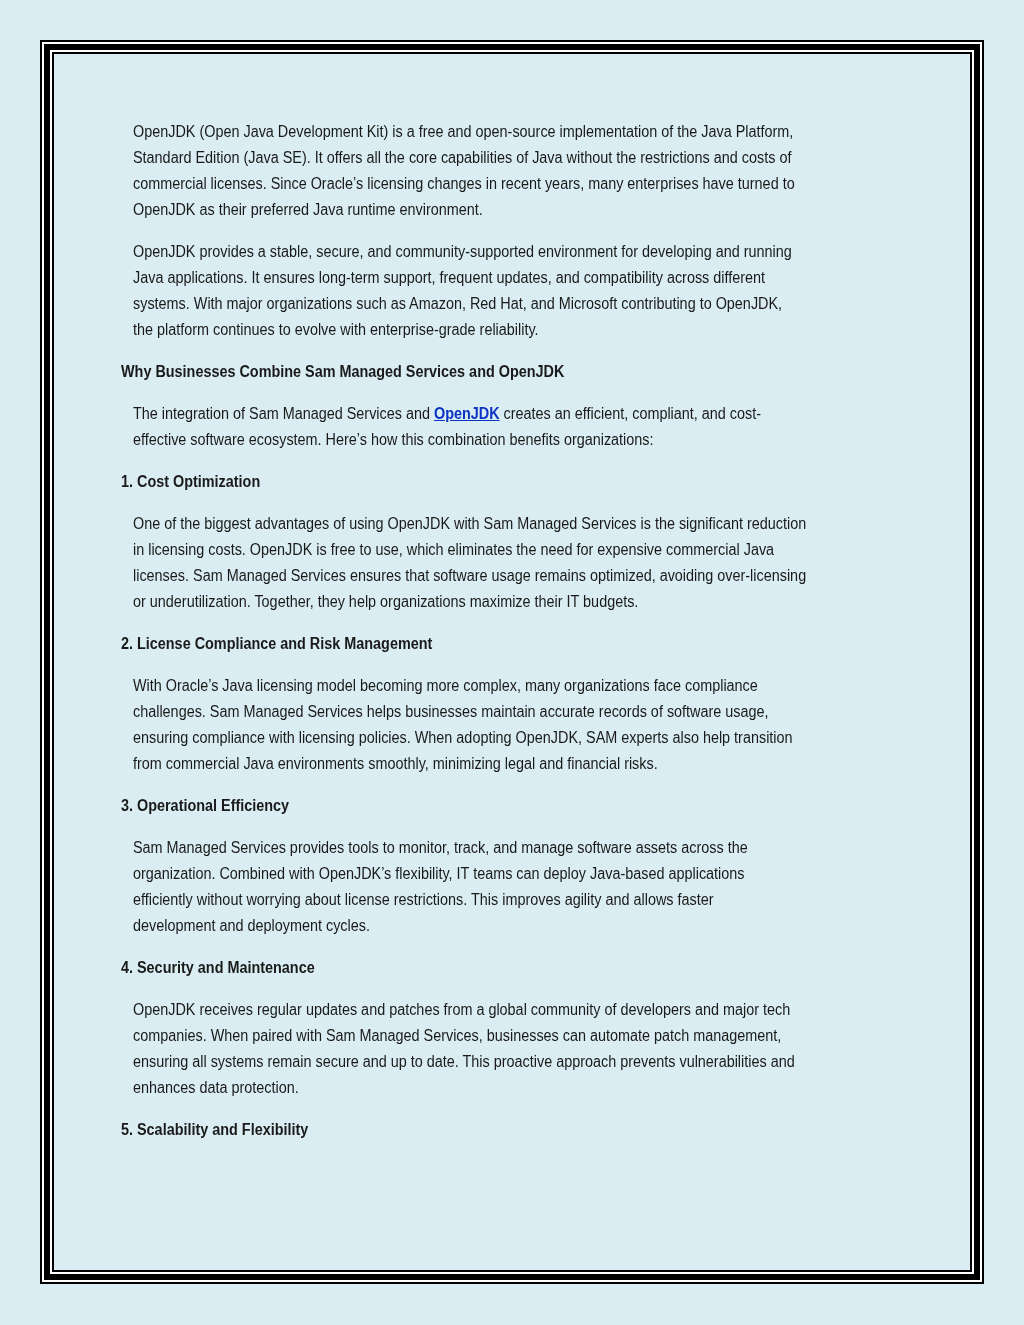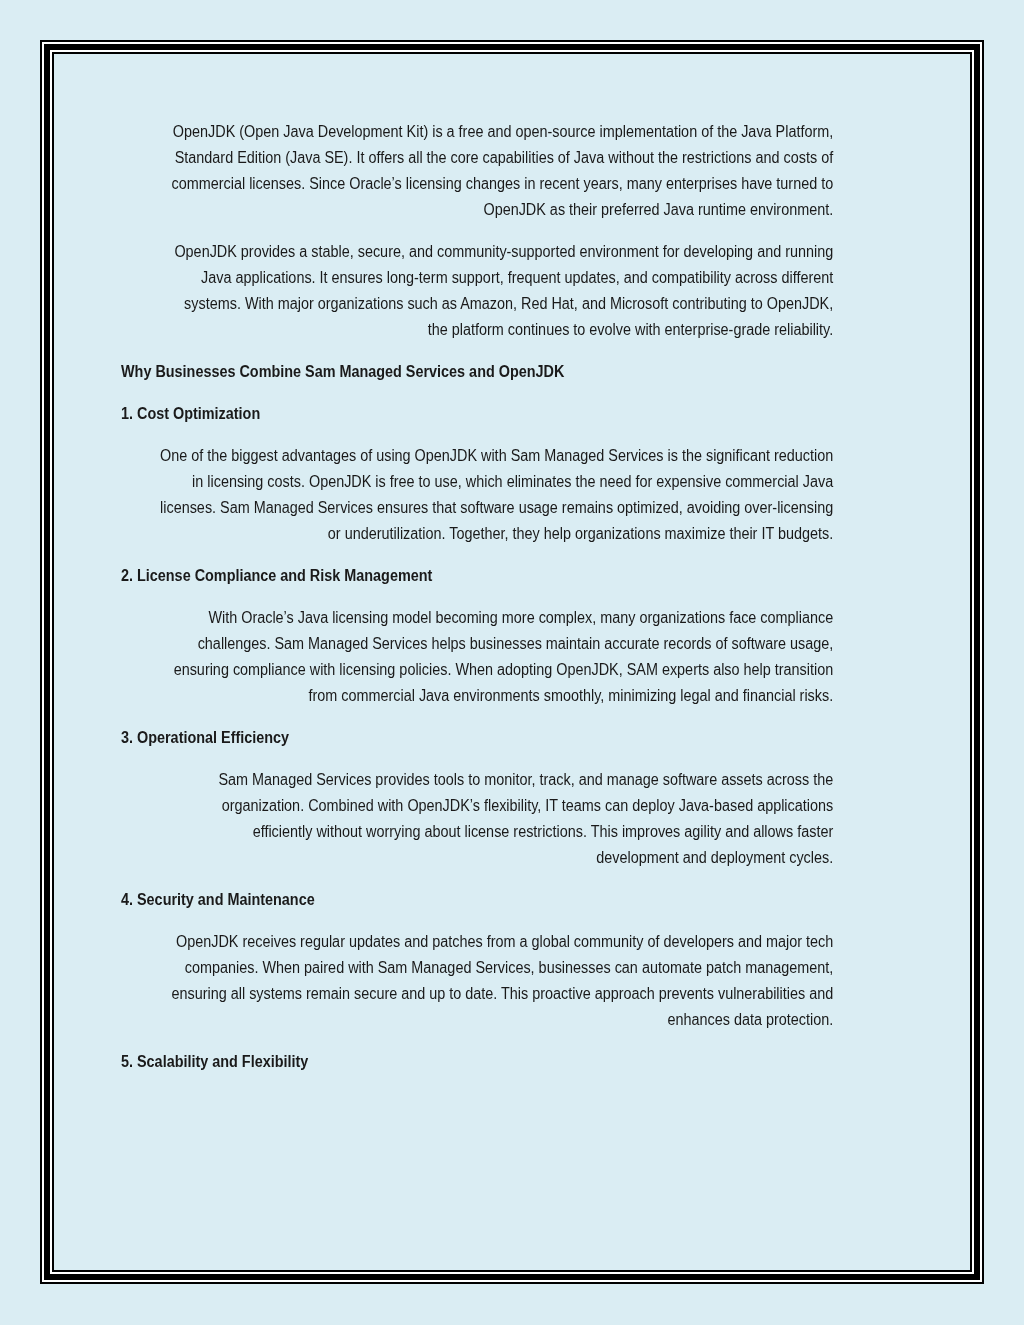--- a/index.html
+++ b/index.html
@@ -65,21 +65,20 @@
     position: absolute;
     left: 121px;
     top: 119px;
     width: 790px;
     font-size: 16px;
     line-height: 26px;
   }
   .content p {
     margin: 0 0 16px 12px;
     white-space: nowrap;
-    text-align: right;
   }
   .content .line {
     display: block;
     white-space: nowrap;
     transform-origin: left center;
   }
   .content h2 {
     font-size: 16px;
     font-weight: bold;
     line-height: 26px;
@@ -113,20 +112,24 @@
 
   <p>
     <span class="line" style="display: block; transform: scaleX(0.9);">OpenJDK provides a stable, secure, and community-supported environment for developing and running</span>
     <span class="line" style="display: block; transform: scaleX(0.9);">Java applications. It ensures long-term support, frequent updates, and compatibility across different</span>
     <span class="line" style="display: block; transform: scaleX(0.9);">systems. With major organizations such as Amazon, Red Hat, and Microsoft contributing to OpenJDK,</span>
     <span class="line" style="display: block; transform: scaleX(0.9);">the platform continues to evolve with enterprise-grade reliability.</span>
   </p>
 
   <h2 style="display: block; transform: scaleX(0.9);">Why Businesses Combine Sam Managed Services and OpenJDK</h2>
 
+  <p>
+    <span class="line" style="display: block; transform: scaleX(0.9);"><span>The integration of Sam Managed Services and </span><a class="inline-link" href="#">OpenJDK</a><span> creates an efficient, compliant, and cost-</span></span>
+    <span class="line" style="display: block; transform: scaleX(0.9);">effective software ecosystem. Here’s how this combination benefits organizations:</span>
+  </p>
 
   <h2 style="display: block; transform: scaleX(0.9);">1. Cost Optimization</h2>
 
   <p>
     <span class="line" style="display: block; transform: scaleX(0.9);">One of the biggest advantages of using OpenJDK with Sam Managed Services is the significant reduction</span>
     <span class="line" style="display: block; transform: scaleX(0.9);">in licensing costs. OpenJDK is free to use, which eliminates the need for expensive commercial Java</span>
     <span class="line" style="display: block; transform: scaleX(0.9);">licenses. Sam Managed Services ensures that software usage remains optimized, avoiding over-licensing</span>
     <span class="line" style="display: block; transform: scaleX(0.9);">or underutilization. Together, they help organizations maximize their IT budgets.</span>
   </p>
 

